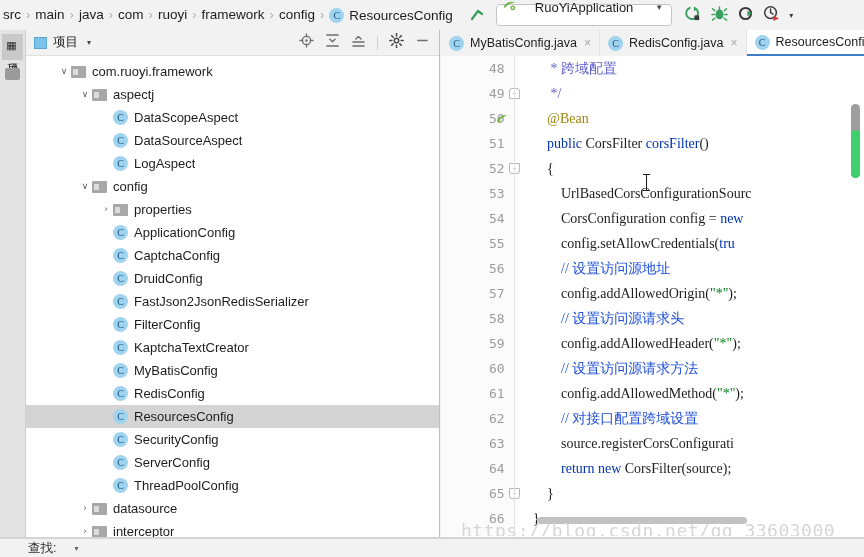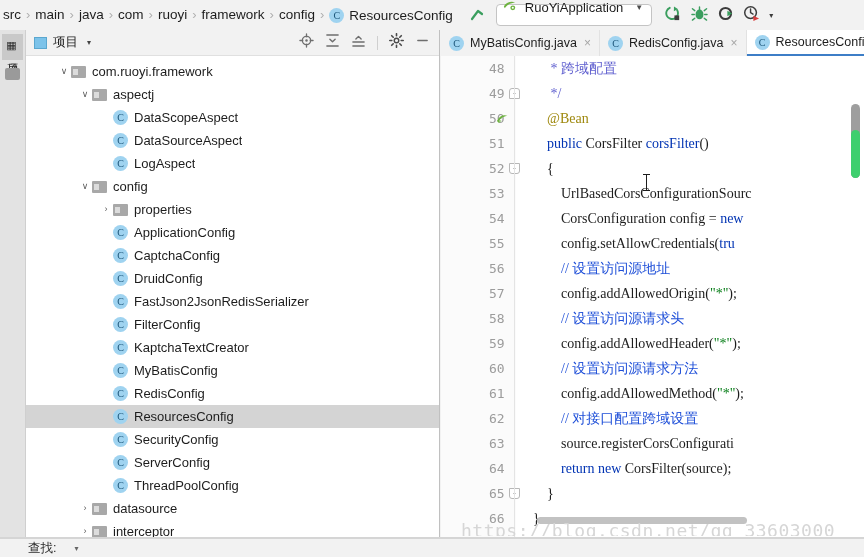--- a/index.html
+++ b/index.html
@@ -26,21 +26,21 @@
   }
   .crumb-cls { display: inline-flex; align-items: center; gap: 5px; }
   .cicon {
     width: 15px; height: 15px; border-radius: 50%;
     background: #9fd3f0; color: #1b5579; font-size: 10px;
     display: inline-flex; align-items: center; justify-content: center;
     font-family: "Liberation Serif", serif; flex: 0 0 auto;
   }
   .up-arrow { margin: 0 10px 0 14px; display: inline-flex; }
   .run-config {
-    display: inline-flex; align-items: center; gap: 8px;
+    display: inline-flex; align-items: center; gap: 18px;
     border: 1px solid #c4c4c4; border-radius: 4px; background: #fff;
     height: 22px; padding: 0 8px 16px 5px; font-size: 13px; color: #1d1d1d;
   }
   .run-config .tri { font-size: 8px; color: #4a4a4a; margin-left: 4px; }
   .tb-icons { display: inline-flex; align-items: center; gap: 9px; margin-left: 13px; }
   .tb-icons .tri { font-size: 8px; color: #3c3c3c; }
 
   
   .vstrip {
     position: absolute; left: 0; top: 30px; width: 26px; height: 508px;

